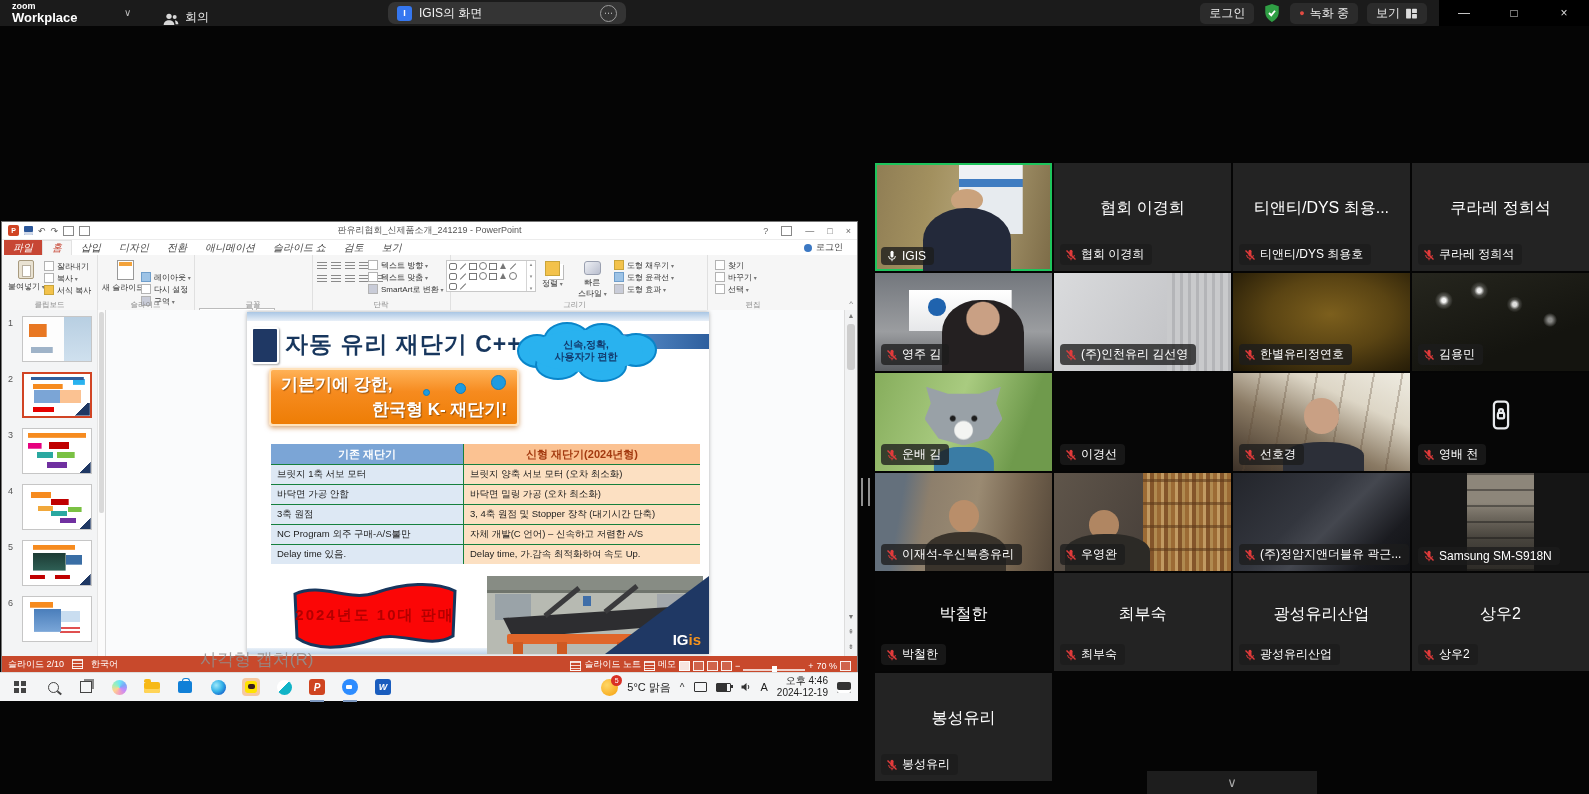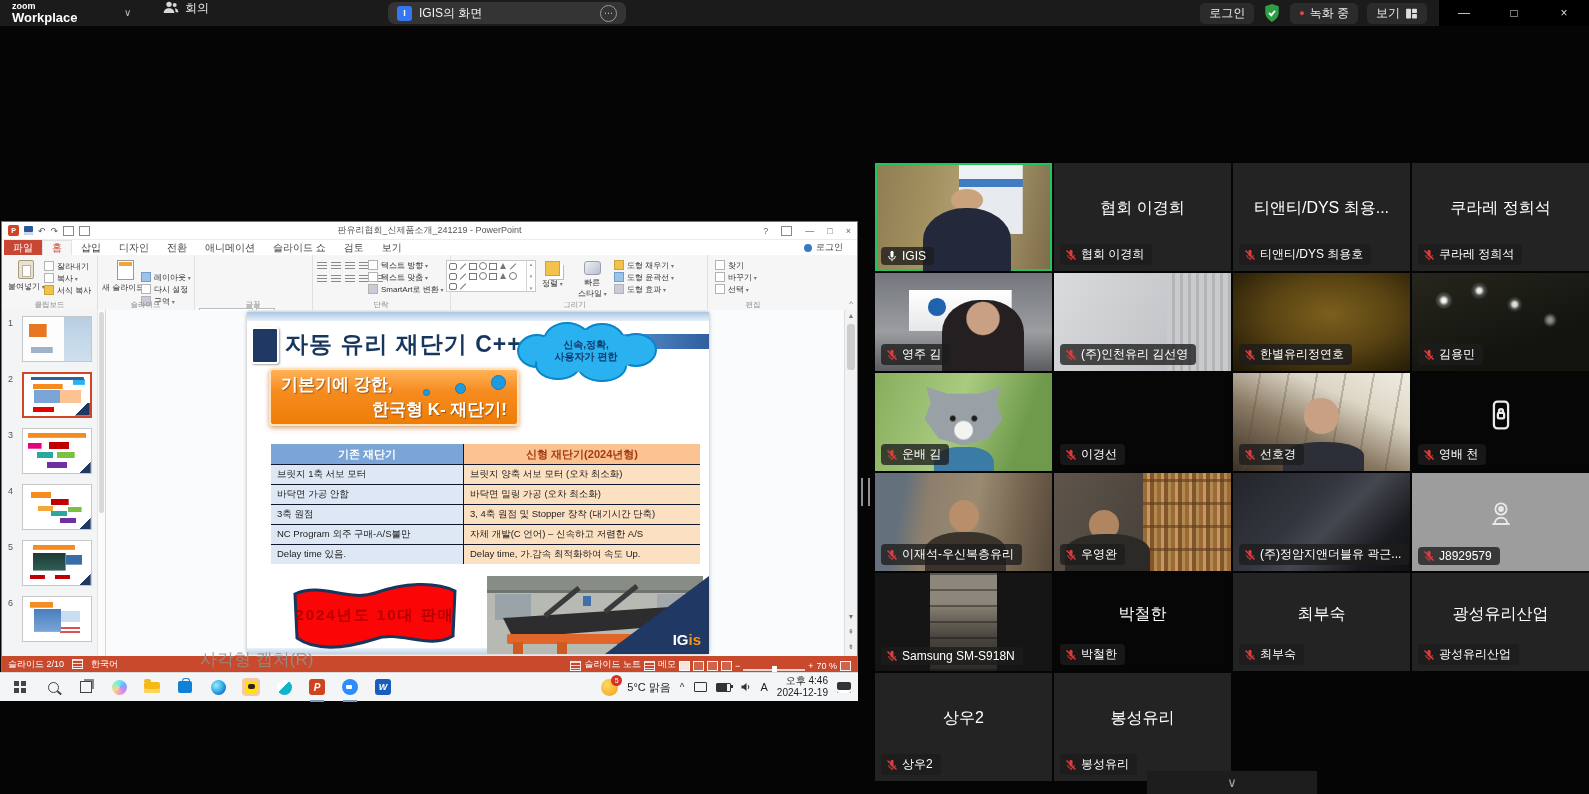--- a/index.html
+++ b/index.html
@@ -4,21 +4,21 @@
 <style>
   html,body{margin:0;padding:0;background:#000;}
   .stage{position:relative;width:1589px;height:794px;background:#050505;overflow:hidden;
          font-family:"Liberation Sans",sans-serif;-webkit-font-smoothing:antialiased;}
   
   .topbar{position:absolute;left:0;top:0;width:1589px;height:26px;background:#1b1b1b;}
   .brand{position:absolute;left:12px;top:1px;color:#fff;line-height:11px;}
   .brand .bz{font-size:9px;font-weight:bold;display:block;}
   .brand .bw{font-size:13px;font-weight:bold;display:block;}
   .b-chev{position:absolute;left:124px;top:7px;color:#bdbdbd;font-size:10px;}
-  .meet{position:absolute;left:163px;top:0;height:26px;display:flex;align-items:flex-start;gap:6px;color:#ececec;font-size:12px;}
+  .meet{position:absolute;left:163px;top:0;height:26px;display:flex;align-items:flex-end;gap:6px;color:#ececec;font-size:12px;}
   .screen-tab{position:absolute;left:388px;top:2px;width:238px;height:22px;background:#343434;border-radius:7px;
               display:flex;align-items:center;padding:0 9px;box-sizing:border-box;gap:7px;}
   .st-badge{width:15px;height:15px;border-radius:3px;background:#3577f0;color:#fff;font-size:9px;font-weight:bold;
             display:flex;align-items:center;justify-content:center;}
   .st-label{color:#f2f2f2;font-size:12px;flex:1;}
   .st-ellipsis{width:15px;height:15px;border:1px solid #9b9b9b;border-radius:50%;color:#ddd;font-size:9px;
                display:flex;align-items:center;justify-content:center;}
   .top-right{position:absolute;right:162px;top:0;height:26px;display:flex;align-items:center;gap:9px;}
   .tr-pill{background:#2b2b2b;border-radius:5px;padding:2px 9px;color:#ededed;font-size:12px;display:flex;align-items:center;gap:5px;}
   .rec-dot{color:#e14b42;font-size:9px;}
@@ -27,21 +27,21 @@
   
   .ppt{position:absolute;left:2px;top:222px;width:855px;height:450px;background:#fff;box-shadow:0 0 0 1px #777;font-size:9px;}
   .ptb{height:17px;position:relative;display:flex;align-items:center;padding:0 6px;border-bottom:1px solid #ececec;background:#fff;}
   .qat{display:flex;gap:5px;align-items:center;z-index:2;color:#555;font-size:9px;}
   .q-ppt{width:11px;height:11px;background:#d04423;border-radius:2px;color:#fff;font-size:7px;font-weight:bold;display:flex;align-items:center;justify-content:center;}
   .q-save{width:9px;height:9px;background:#2b579a;border-radius:1px;box-shadow:inset 0 -3px 0 #cfd8e8;}
   .q-box{width:9px;height:8px;border:1px solid #888;}
   .ptitle{position:absolute;left:0;right:0;text-align:center;font-size:9px;color:#555;}
   .pctl{margin-left:auto;display:flex;gap:13px;font-size:9px;color:#666;z-index:2;align-items:center;}
   .pmenu{height:15px;display:flex;align-items:stretch;background:#fff;padding-left:2px;position:relative;}
-  .mtab{font-size:10px;padding:1px 9px;color:#444;display:flex;align-items:center;}
+  .mtab{font-size:10px;padding:1px 9px;color:#444;display:flex;align-items:center;font-style:italic;}
   .mtab.file{background:#c74634;color:#fff;}
   .mtab.on{background:#f6f6f6;color:#c74634;border:1px solid #e2e2e2;border-bottom:none;}
   .pmenu-login{margin-left:auto;margin-right:12px;font-size:9px;color:#444;display:flex;align-items:center;gap:4px;}
   .mb-person{width:8px;height:8px;border-radius:50%;background:#3b78c3;}
   
   .pribbon{position:relative;height:56px;background:#f6f6f6;border-bottom:1px solid #d9d9d9;color:#3a3a3a;}
   .rgroup{position:absolute;top:0;bottom:0;border-right:1px solid #e0e0e0;}
   .glabel{position:absolute;bottom:1px;left:0;right:0;text-align:center;font-size:7.5px;color:#8b8b8b;}
   .bigbtn{position:absolute;display:flex;flex-direction:column;align-items:center;gap:2px;font-size:8px;color:#333;}
   .mini{display:flex;align-items:center;gap:3px;font-size:8px;color:#333;height:12px;white-space:nowrap;}
@@ -100,21 +100,21 @@
   .cb5{left:20px;bottom:2px;width:42px;height:27px;} .cb6{left:62px;bottom:0;width:46px;height:28px;}
   .cloud-core{position:absolute;inset:10px 14px;background:#29b2ef;border-radius:50%;}
   .cl-txt{position:absolute;inset:0;display:flex;flex-direction:column;align-items:center;justify-content:center;
           font-size:10px;font-weight:bold;color:#123a6d;z-index:2;line-height:12px;}
   .s-orange{left:22px;top:56px;width:246px;height:54px;border-radius:4px;border:2px solid #ffe2bb;
             background:linear-gradient(180deg,#ffb257,#f68b1f 40%,#ee7d05);box-shadow:0 2px 5px rgba(180,90,0,.55);}
   .o1{position:absolute;left:10px;top:3px;font-size:17px;font-weight:bold;color:#fff;text-shadow:1px 1px 1px rgba(110,55,0,.65);}
   .o2{position:absolute;right:10px;bottom:3px;font-size:17px;font-weight:bold;color:#fff;text-shadow:1px 1px 1px rgba(110,55,0,.65);}
   .odot{position:absolute;background:#1e9be0;border:1px solid #0d7ec2;border-radius:50%;}
   .d1{left:152px;top:19px;width:5px;height:5px;} .d2{left:184px;top:13px;width:9px;height:9px;} .d3{left:220px;top:5px;width:13px;height:13px;}
-  .s-table{left:24px;top:132px;display:grid;grid-template-columns:192px 236px;grid-template-rows:20px repeat(5,19px);gap:1px;background:#0f172a;}
+  .s-table{left:24px;top:132px;display:grid;grid-template-columns:192px 236px;grid-template-rows:20px repeat(5,19px);gap:1px;background:#15803d;}
   .th{display:flex;align-items:center;justify-content:center;font-size:11px;font-weight:bold;}
   .th-l{background:#7ba5d6;color:#fff;} .th-r{background:#fbc292;color:#a33a10;}
   .td{display:flex;align-items:center;padding-left:6px;font-size:9.5px;color:#1c1c1c;white-space:nowrap;overflow:hidden;}
   .td-l{background:#dde8f4;} .td-r{background:#fce0c2;}
   .s-banner{left:40px;top:266px;width:176px;height:74px;}
   .bn-txt{position:absolute;inset:0;display:flex;align-items:center;justify-content:center;font-size:15px;font-weight:bold;color:#b40000;letter-spacing:2px;}
   .s-photo{left:240px;top:264px;width:216px;height:78px;}
   .s-logo{right:0;bottom:0;width:104px;height:78px;background:#1f3864;clip-path:polygon(100% 0,100% 100%,0 100%);}
   .lg{position:absolute;right:8px;bottom:6px;font-size:15px;font-weight:bold;}
   .lg .lg1{color:#fff;} .lg .lg2{color:#f7941d;}
@@ -866,36 +866,20 @@
       <div class="tile st-darkroom">
         <div class="plabel">
           <svg width="12" height="12" viewBox="0 0 16 16">
             <path d="M6 3a2 2 0 0 1 4 0v5a2 2 0 0 1-4 0z" fill="#e23b3b"></path>
             <path d="M3.5 8a4.5 4.5 0 0 0 9 0M8 12.5V15" stroke="#e23b3b" stroke-width="1.3" fill="none"></path>
             <path d="M2 2l12 12" stroke="#e23b3b" stroke-width="1.8"></path>
           </svg>
           <span>(주)정암지앤더블유 곽근...</span>
         </div>
       </div>
-      <div class="tile st-graydev">
-        <div class="ticon ticon-webcam"><svg width="32" height="30" viewBox="0 0 24 24" fill="none" stroke="#e8e8e8" stroke-width="1.5">
-            <circle cx="12" cy="8" r="4.5"></circle>
-            <circle cx="12" cy="8" r="1.6" fill="#e8e8e8"></circle>
-            <path d="M7 20c0-3 2-5 5-5s5 2 5 5z"></path>
-            <path d="M5 20h14"></path>
-          </svg></div>
-        <div class="plabel">
-          <svg width="12" height="12" viewBox="0 0 16 16">
-            <path d="M6 3a2 2 0 0 1 4 0v5a2 2 0 0 1-4 0z" fill="#e23b3b"></path>
-            <path d="M3.5 8a4.5 4.5 0 0 0 9 0M8 12.5V15" stroke="#e23b3b" stroke-width="1.3" fill="none"></path>
-            <path d="M2 2l12 12" stroke="#e23b3b" stroke-width="1.8"></path>
-          </svg>
-          <span>J8929579</span>
-        </div>
-      </div>
       <div class="tile st-phone">
         <div class="plabel">
           <svg width="12" height="12" viewBox="0 0 16 16">
             <path d="M6 3a2 2 0 0 1 4 0v5a2 2 0 0 1-4 0z" fill="#e23b3b"></path>
             <path d="M3.5 8a4.5 4.5 0 0 0 9 0M8 12.5V15" stroke="#e23b3b" stroke-width="1.3" fill="none"></path>
             <path d="M2 2l12 12" stroke="#e23b3b" stroke-width="1.8"></path>
           </svg>
           <span>Samsung SM-S918N</span>
         </div>
       </div>

